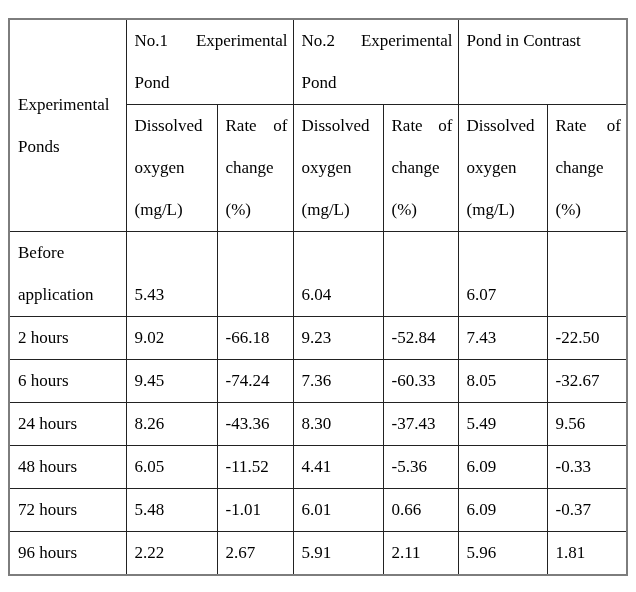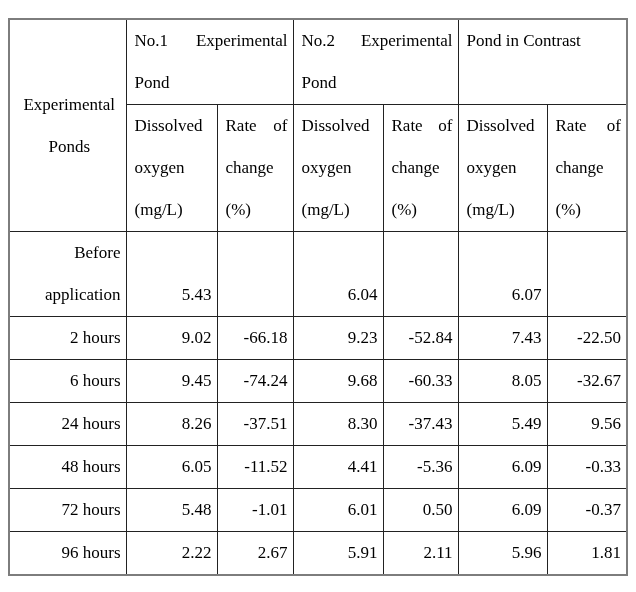--- a/index.html
+++ b/index.html
@@ -26,36 +26,36 @@
     font-size: 17px;
     line-height: 42px;
     padding: 0 5px 0 8px;
     overflow: hidden;
     word-spacing: normal;
     font-family: Liberation Serif, serif;
   }
   
   td.corner-cell {
     vertical-align: middle;
-    text-align: center;
+    text-align: left;
   }
   
   td.group-cell {
     vertical-align: top;
     text-align: justify;
   }
   
   td.sub-cell {
     vertical-align: top;
     text-align: justify;
   }
   
   td.label-cell, td.value-cell {
     vertical-align: bottom;
-    text-align: right;
+    text-align: left;
   }
   tr.row-group-header  { height: 82px; }
   tr.row-sub-header    { height: 126px; }
   tr.row-before        { height: 84px; }
   tr.row-data          { height: 42px; }
 </style>
 </head>
 <body>
 
 <table class="do-table">
@@ -103,30 +103,30 @@
     <td class="value-cell">9.23</td>
     <td class="value-cell">-52.84</td>
     <td class="value-cell">7.43</td>
     <td class="value-cell">-22.50</td>
   </tr>
 
   <tr class="row-data">
     <td class="label-cell">6 hours</td>
     <td class="value-cell">9.45</td>
     <td class="value-cell">-74.24</td>
-    <td class="value-cell">9.68</td>
+    <td class="value-cell">7.36</td>
     <td class="value-cell">-60.33</td>
     <td class="value-cell">8.05</td>
     <td class="value-cell">-32.67</td>
   </tr>
 
   <tr class="row-data">
     <td class="label-cell">24 hours</td>
     <td class="value-cell">8.26</td>
-    <td class="value-cell">-37.51</td>
+    <td class="value-cell">-43.36</td>
     <td class="value-cell">8.30</td>
     <td class="value-cell">-37.43</td>
     <td class="value-cell">5.49</td>
     <td class="value-cell">9.56</td>
   </tr>
 
   <tr class="row-data">
     <td class="label-cell">48 hours</td>
     <td class="value-cell">6.05</td>
     <td class="value-cell">-11.52</td>
@@ -134,21 +134,21 @@
     <td class="value-cell">-5.36</td>
     <td class="value-cell">6.09</td>
     <td class="value-cell">-0.33</td>
   </tr>
 
   <tr class="row-data">
     <td class="label-cell">72 hours</td>
     <td class="value-cell">5.48</td>
     <td class="value-cell">-1.01</td>
     <td class="value-cell">6.01</td>
-    <td class="value-cell">0.50</td>
+    <td class="value-cell">0.66</td>
     <td class="value-cell">6.09</td>
     <td class="value-cell">-0.37</td>
   </tr>
 
   <tr class="row-data">
     <td class="label-cell">96 hours</td>
     <td class="value-cell">2.22</td>
     <td class="value-cell">2.67</td>
     <td class="value-cell">5.91</td>
     <td class="value-cell">2.11</td>

